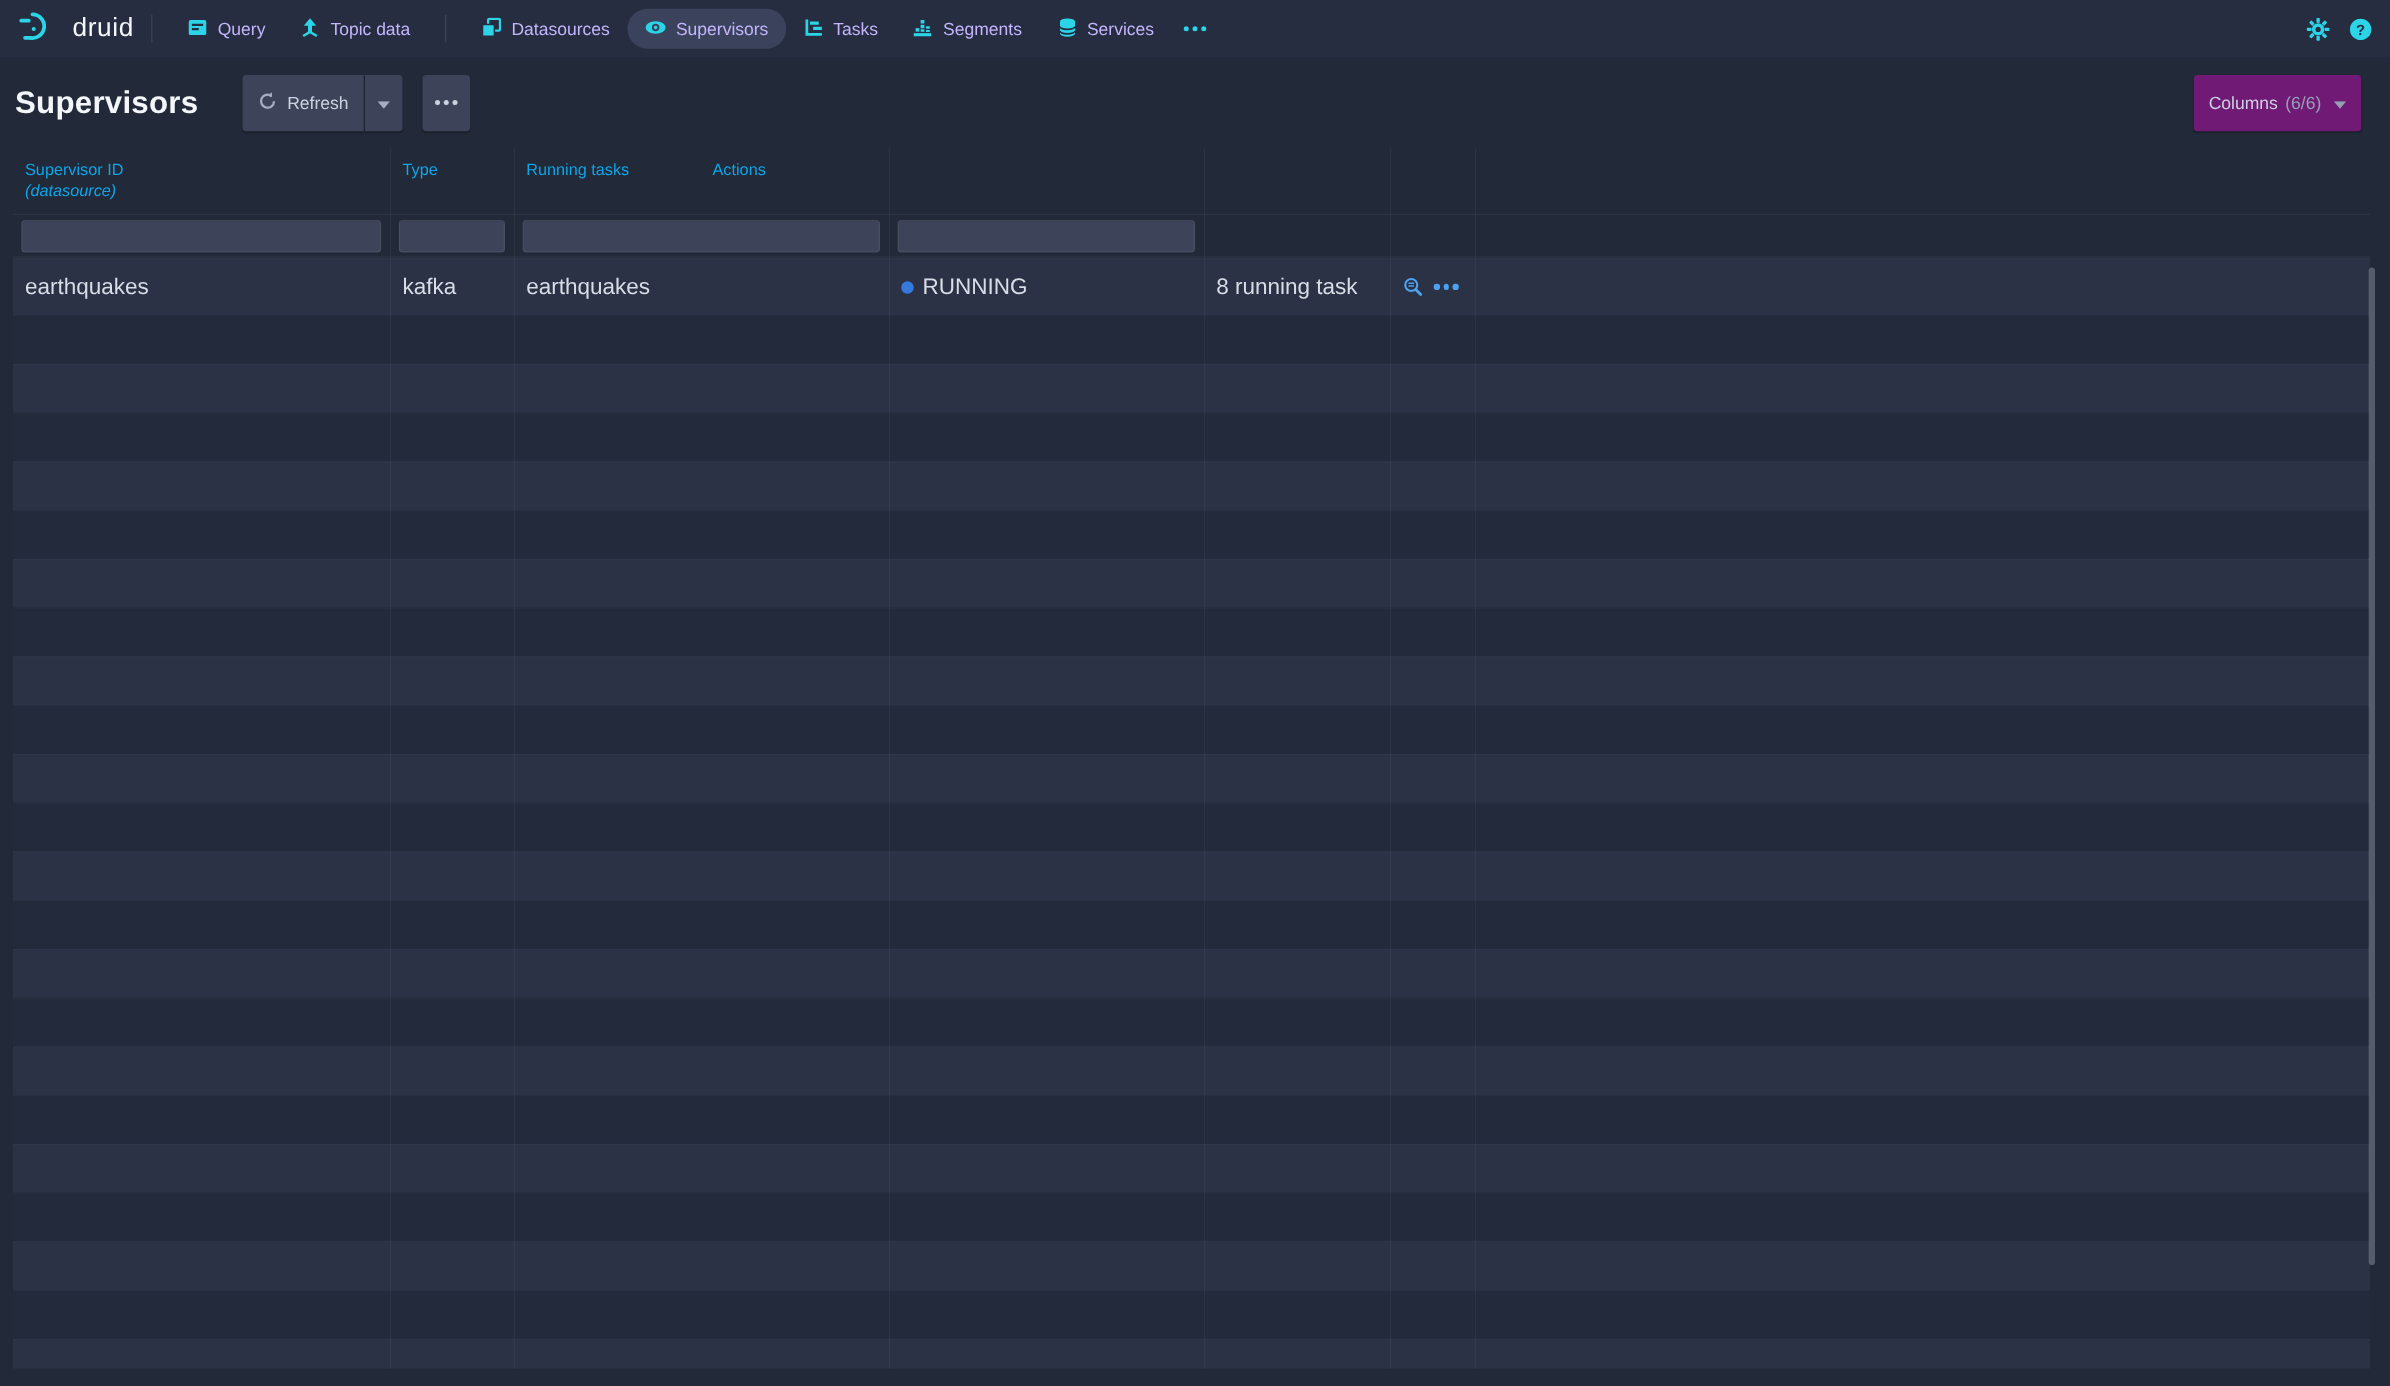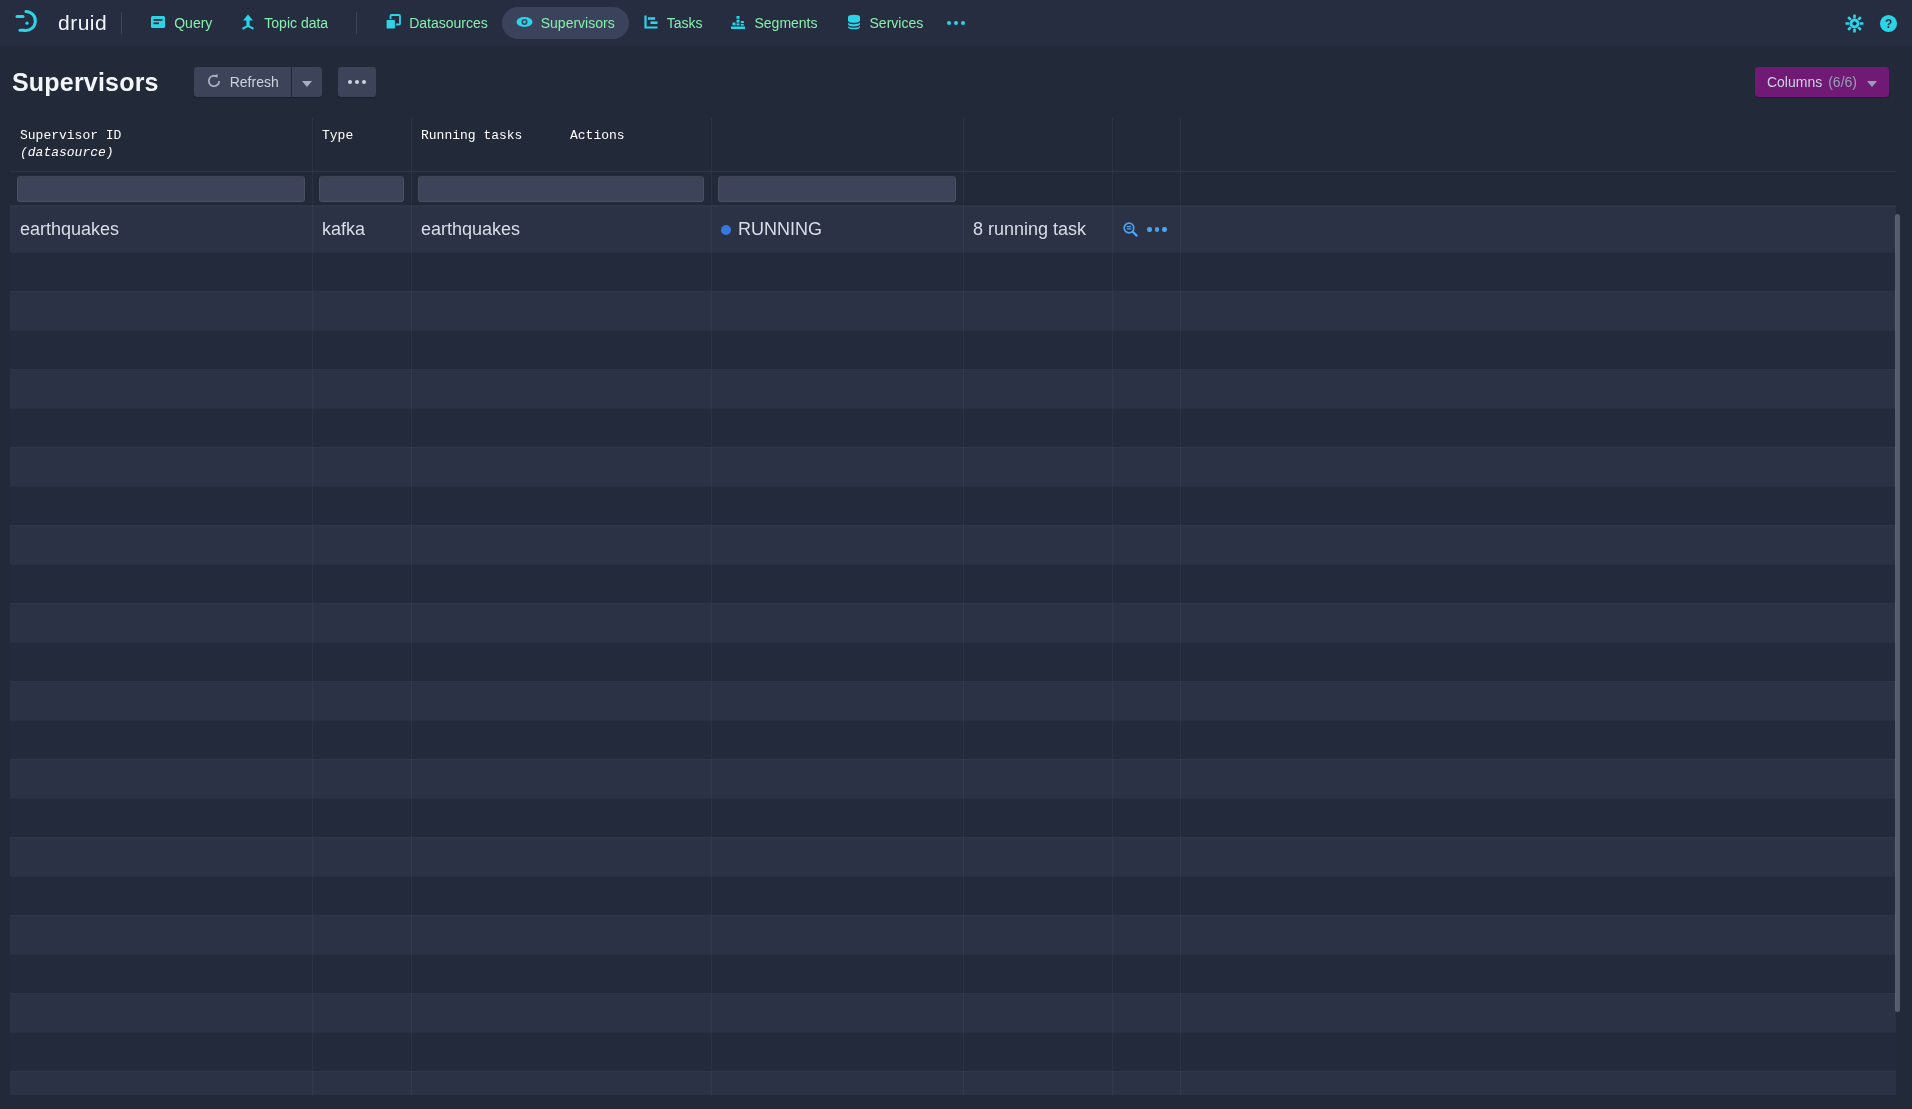--- a/index.html
+++ b/index.html
@@ -14,36 +14,36 @@
   
   #navbar {
     position: absolute; top: 0; left: 0; width: 1912px; height: 46px;
     background: #262d40; display: flex; align-items: center; padding: 0 14px; justify-content: flex-end;
   }
   .logo { display: flex; align-items: center; gap: 8px; }
   .logo-text { color: #f3f6fa; font-size: 21px; letter-spacing: .5px; }
   .nav-divider { width: 1px; height: 22px; background: #3c4357; margin: 0 14px; }
   .nav-item {
     display: flex; align-items: center; gap: 8px; height: 32px;
-    padding: 0 14px; border-radius: 16px; color: #86efac; font-size: 14px;
+    padding: 0 14px; border-radius: 16px; color: #c4b5fd; font-size: 14px;
     cursor: pointer; white-space: nowrap;
   }
   .nav-item.active { background: #3b435c; }
   .nav-more { display: flex; align-items: center; padding: 0 10px; height: 32px; cursor: pointer; }
   .nav-right { margin-left: auto; display: flex; align-items: center; gap: 15px; }
   .nav-icon-btn { display: flex; align-items: center; cursor: pointer; }
 
   
   #page-header {
     position: absolute; top: 46px; left: 0; width: 1912px; height: 72px;
     display: flex; align-items: center; padding: 0 23px 0 12px;
   }
   #page-title { color: #f3f6fa; font-size: 25px; font-weight: 700; letter-spacing: .2px; }
   .btn {
-    height: 30px; background: #3d4459; border: none; border-radius: 3px;
+    height: 45px; background: #3d4459; border: none; border-radius: 3px;
     color: #ccd3e0; font-size: 14px; font-family: inherit;
     display: flex; align-items: center; gap: 8px; padding: 0 12px; cursor: pointer;
     box-shadow: 0 1px 1px rgba(0,0,0,.25);
   }
   .btn-group { display: flex; margin-left: 35px; }
   .btn-group .btn.main { border-radius: 3px 0 0 3px; }
   .btn-group .btn.caret { border-radius: 0 3px 3px 0; margin-left: 1px; padding: 0 10px; }
   .btn.square { margin-left: 16px; padding: 0 10px; }
   .btn.columns { margin-left: auto; background: #701a75; gap: 6px; }
   .dim { color: #95a0b4; }
@@ -60,21 +60,21 @@
   .col-lines { position: absolute; top: 0; left: 0; width: 100%; height: 100%; pointer-events: none; z-index: 5; }
   .col-lines i { position: absolute; top: 0; width: 1px; height: 100%; background: rgba(255,255,255,.045); display: block; }
   .col-lines i:nth-child(1){ left:302px; } .col-lines i:nth-child(2){ left:401px; }
   .col-lines i:nth-child(3){ left:701px; } .col-lines i:nth-child(4){ left:953px; }
   .col-lines i:nth-child(5){ left:1102px; } .col-lines i:nth-child(6){ left:1170px; }
 
   .c0{ width:302px; } .c1{ width:99px; } .c2{ width:300px; } .c3{ width:252px; }
   .c4{ width:149px; } .c5{ width:68px; } .cf{ flex:1; }
 
   #thead { display: flex; height: 54px; border-bottom: 1px solid rgba(255,255,255,.05); }
-  .th { padding: 9px 0 0 10px; font-size: 13px; color: #ffffff; line-height: 17px; font-family: Liberation Mono, monospace; }
+  .th { padding: 9px 0 0 10px; font-size: 13px; color: #0ea5e9; line-height: 17px; }
   .th .sub { font-style: italic; }
 
   #tfilter { display: flex; height: 34px; border-bottom: 1px solid rgba(255,255,255,.05); }
   .tf { padding: 4px 7px 0 7px; }
   .tf input {
     width: 100%; height: 26px; background: #3d4459; border: none; border-radius: 3px;
     box-shadow: inset 0 0 0 1px rgba(255,255,255,.07), inset 0 1px 1px rgba(0,0,0,.2);
     color: #e6eaf2; font-size: 13px; padding: 0 8px; outline: none; font-family: inherit;
   }
 

